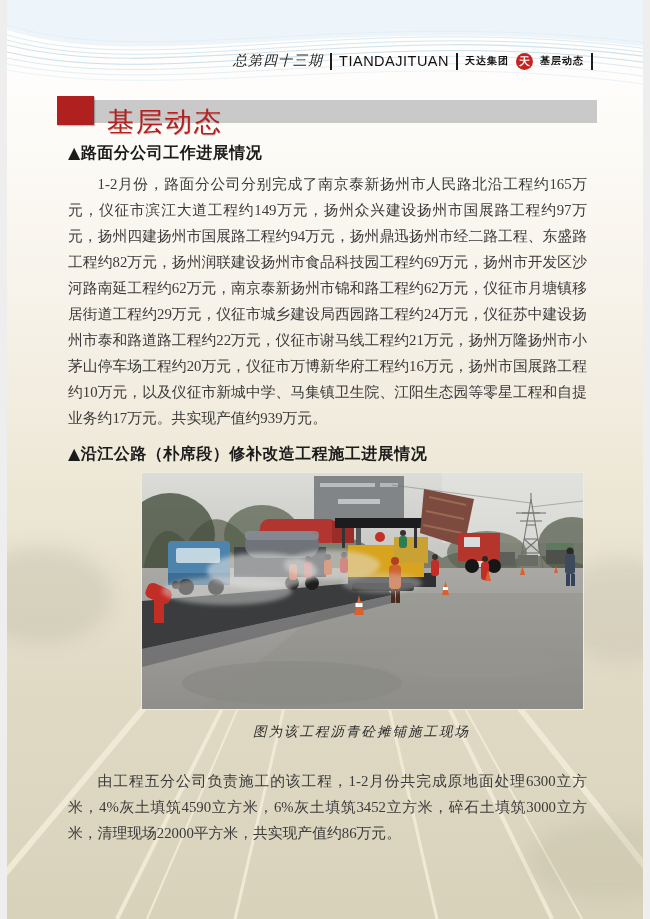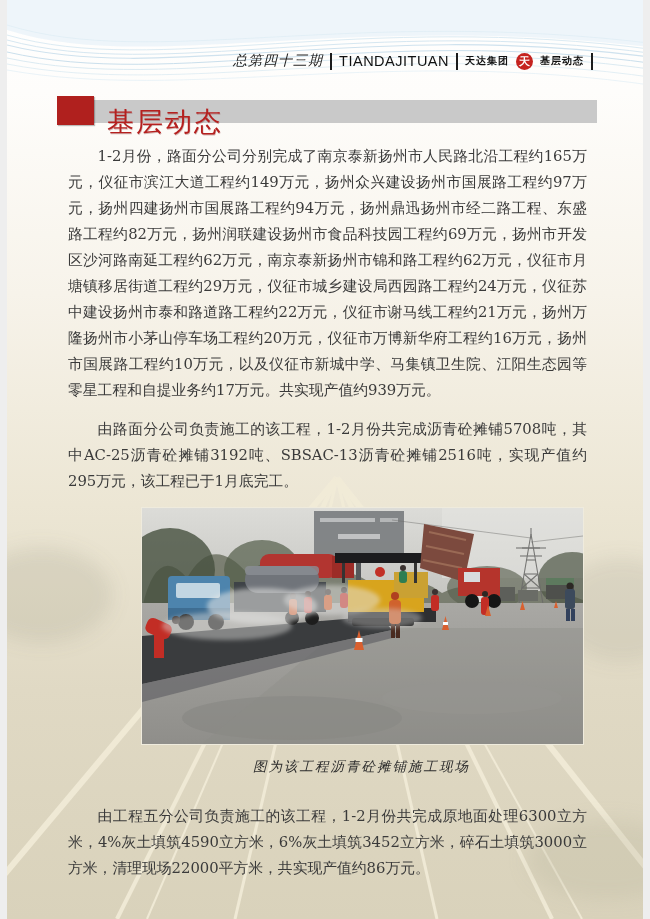--- a/index.html
+++ b/index.html
@@ -27,21 +27,21 @@
   
   .banner-bar{position:absolute;left:64px;top:100px;width:526px;height:23px;background:#c9c9c9;}
   .banner-block{position:absolute;left:50px;top:96px;width:37px;height:29px;background:#b0201e;box-shadow:1px 1px 1px rgba(0,0,0,.25);}
   .banner-title{
     position:absolute;left:100px;top:104px;font-size:27px;font-weight:normal;color:#b5201f;
     letter-spacing:2px;text-shadow:.5px .5px 0 rgba(120,20,20,.3);
   }
   
   .content{position:absolute;left:61px;top:143px;width:527px;color:#3a3a3a;}
   .sec-head{margin:0 0 7px 0;font-size:16px;font-weight:bold;color:#1b1b1b;letter-spacing:.5px;}
-  .sec-body{margin:0 8px 13px 0;font-size:14.8px;line-height:26px;text-indent:2em;text-align:justify;}
+  .sec-body{margin:0 8px 13px 0;font-size:14.8px;line-height:26px;text-indent:2em;text-align:justify;font-family:Liberation Serif, serif;}
   .sec{margin:0;}
   .sec + .sec{margin-top:4px;}
   figure{margin:6px 0 0 41px;width:443px;padding-left:32px;}
   .photo{position:relative;width:441px;height:236px;border:1px solid #efebdd;background:#bdbdb9;overflow:hidden;}
   figcaption{margin-top:13px;width:441px;text-align:center;font-size:13.5px;font-style:italic;color:#2d2d2d;letter-spacing:2px;}
   .sec-last{margin-top:27px;}
 </style>
 </head>
 <body>
 
@@ -93,25 +93,26 @@
     <span class="vbar"></span>
   </div>
 
   <div class="banner-bar"></div>
   <div class="banner-block"></div>
   <div class="banner-title">基层动态</div>
 
   <div class="content">
 
     <div class="sec">
+      <h2 class="sec-head">▲路面分公司工作进展情况</h2>
       <p class="sec-body">1-2月份，路面分公司分别完成了南京泰新扬州市人民路北沿工程约165万元，仪征市滨江大道工程约149万元，扬州众兴建设扬州市国展路工程约97万元，扬州四建扬州市国展路工程约94万元，扬州鼎迅扬州市经二路工程、东盛路工程约82万元，扬州润联建设扬州市食品科技园工程约69万元，扬州市开发区沙河路南延工程约62万元，南京泰新扬州市锦和路工程约62万元，仪征市月塘镇移居街道工程约29万元，仪征市城乡建设局西园路工程约24万元，仪征苏中建设扬州市泰和路道路工程约22万元，仪征市谢马线工程约21万元，扬州万隆扬州市小茅山停车场工程约20万元，仪征市万博新华府工程约16万元，扬州市国展路工程约10万元，以及仪征市新城中学、马集镇卫生院、江阳生态园等零星工程和自提业务约17万元。共实现产值约939万元。</p>
     </div>
 
     <div class="sec">
-      <p class="sec-body">由路面分公司负责施工的该工程，1-2月份共完成沥青砼摊铺5708吨，其中AC-25沥青砼摊铺3192吨、SBSAC-13沥青砼摊铺2516吨，实现产值约295万元，该工程已于1月底完工。</p>
+      <h2 class="sec-head">▲沿江公路（朴席段）修补改造工程施工进展情况</h2>
     </div>
 
     <figure>
 
       <div class="photo">
         <svg viewBox="0 0 441 236" width="441" height="236" aria-hidden="true">
           <defs>
             <linearGradient id="sky" x1="0" y1="0" x2="0" y2="1">
               <stop offset="0" stop-color="#dcdcd8"></stop>
                 <stop offset="1" stop-color="#c3c3bf"></stop>

